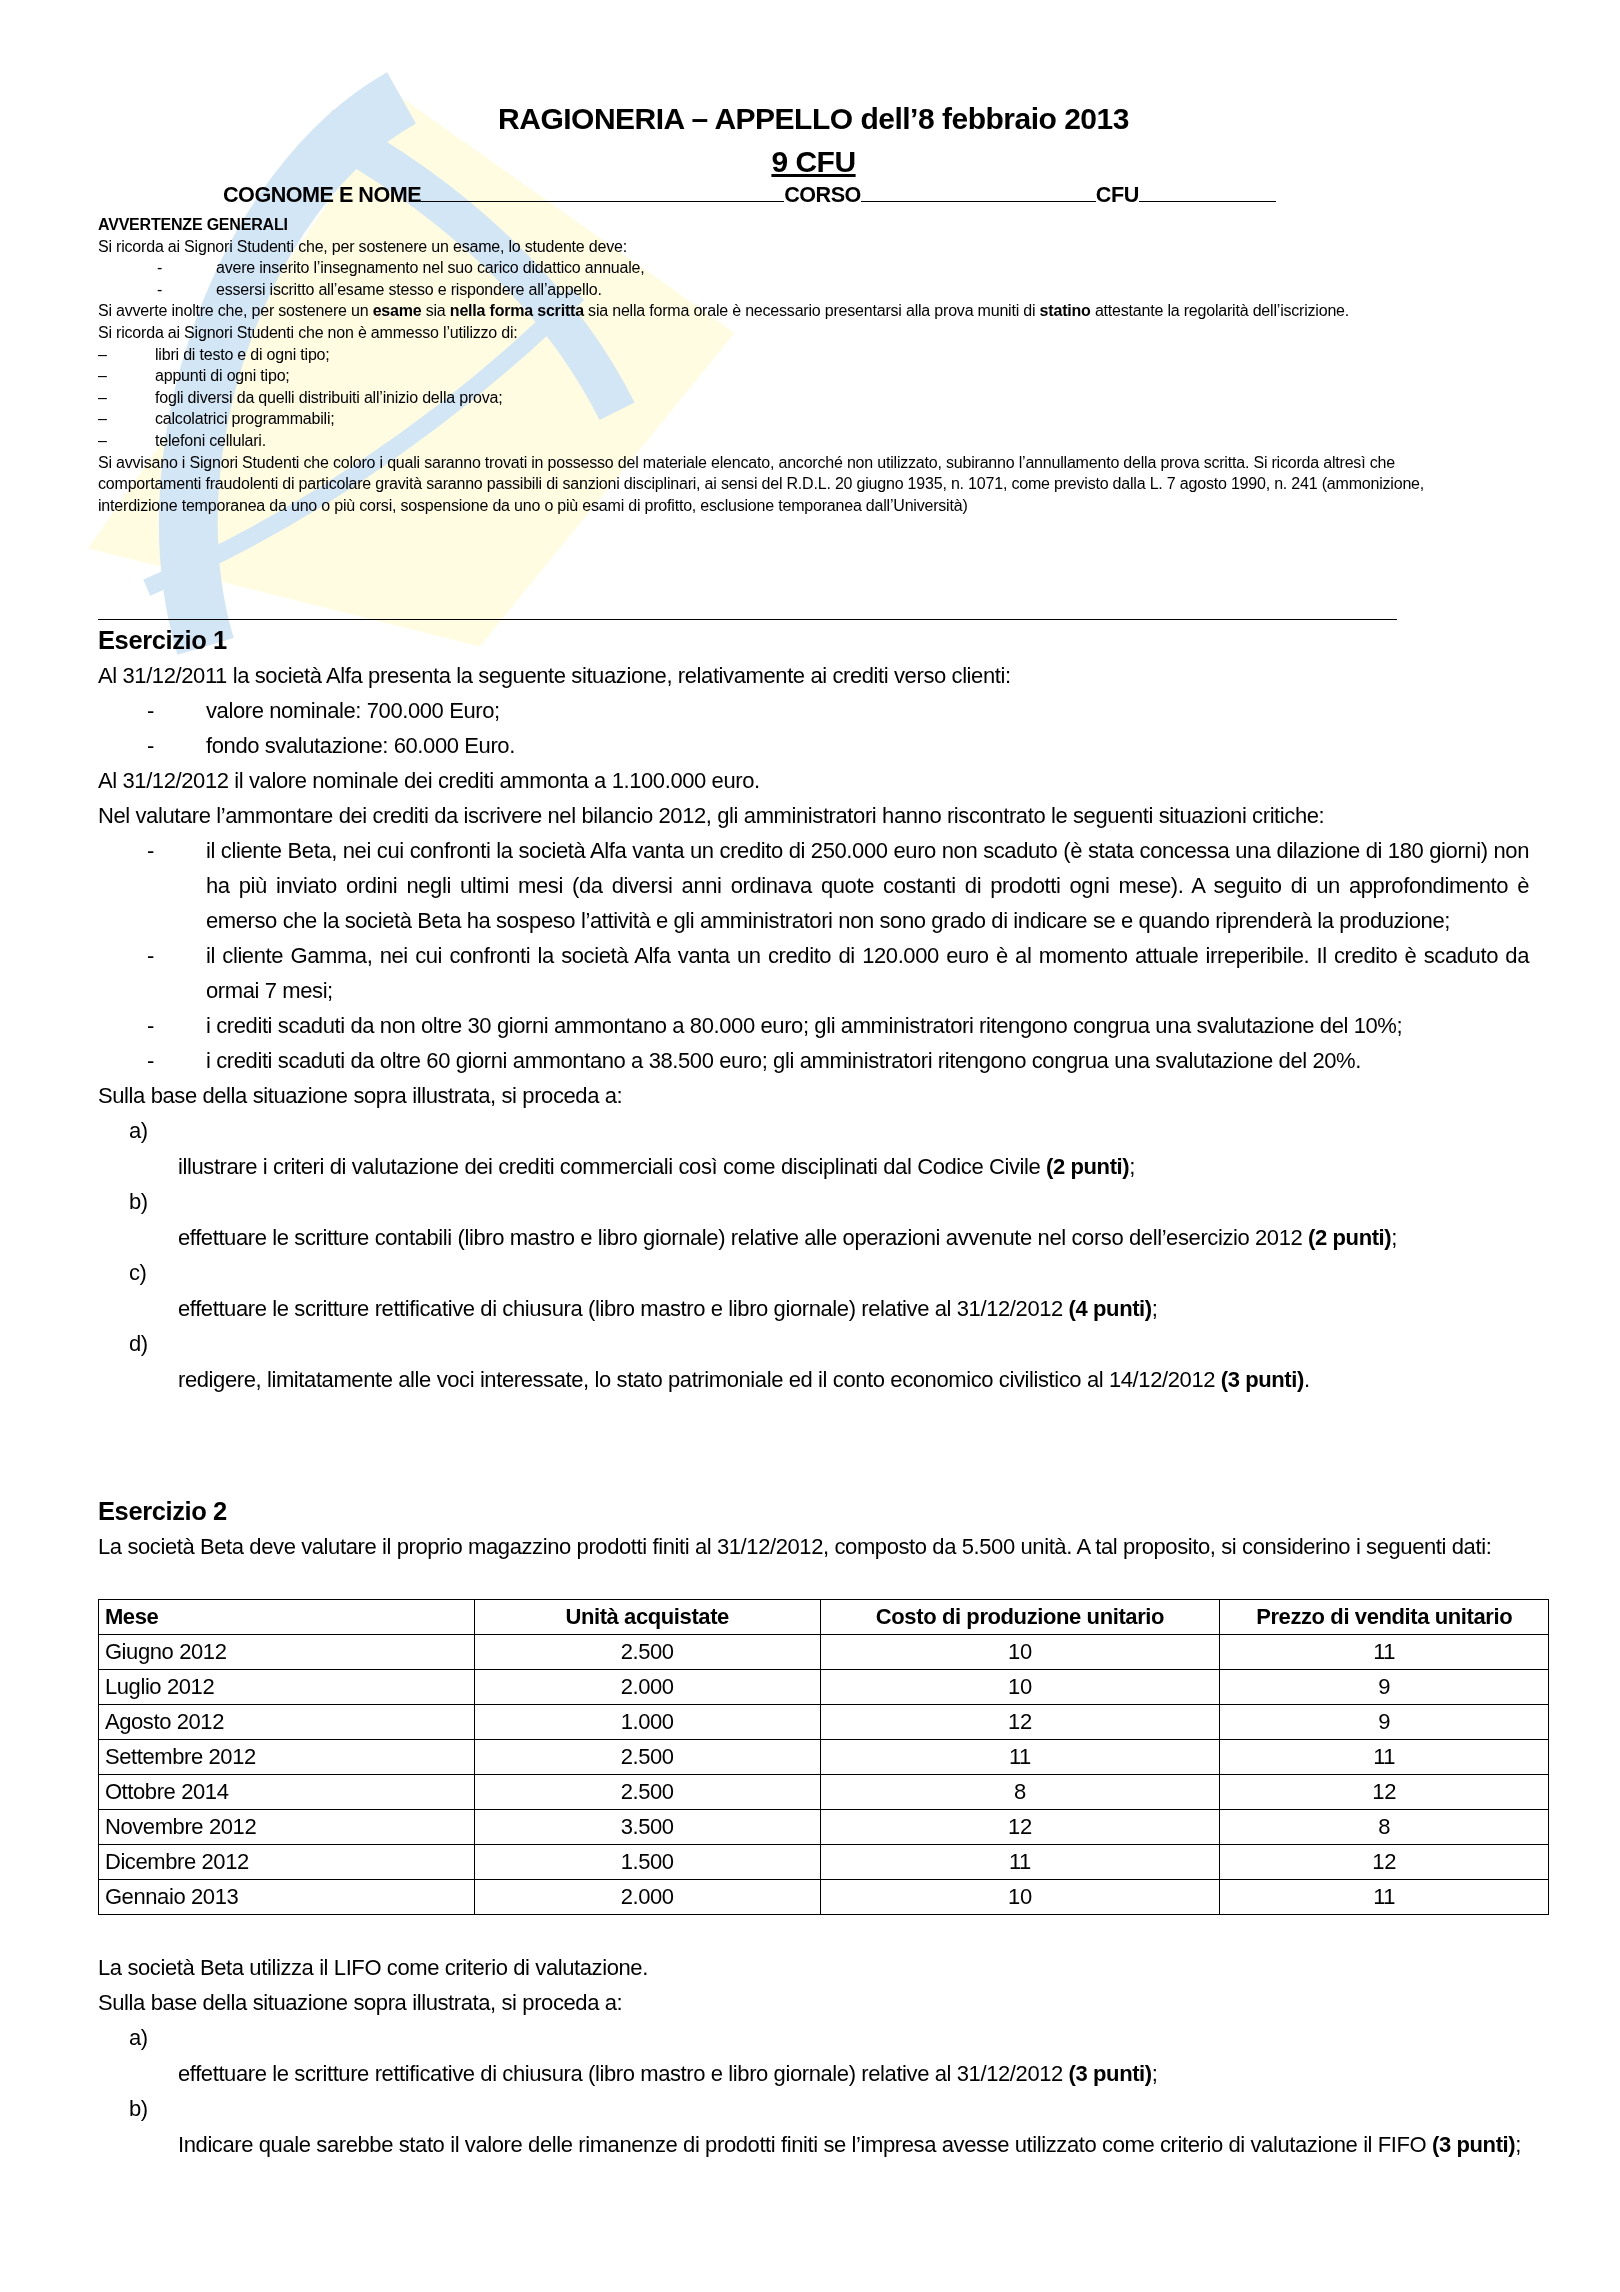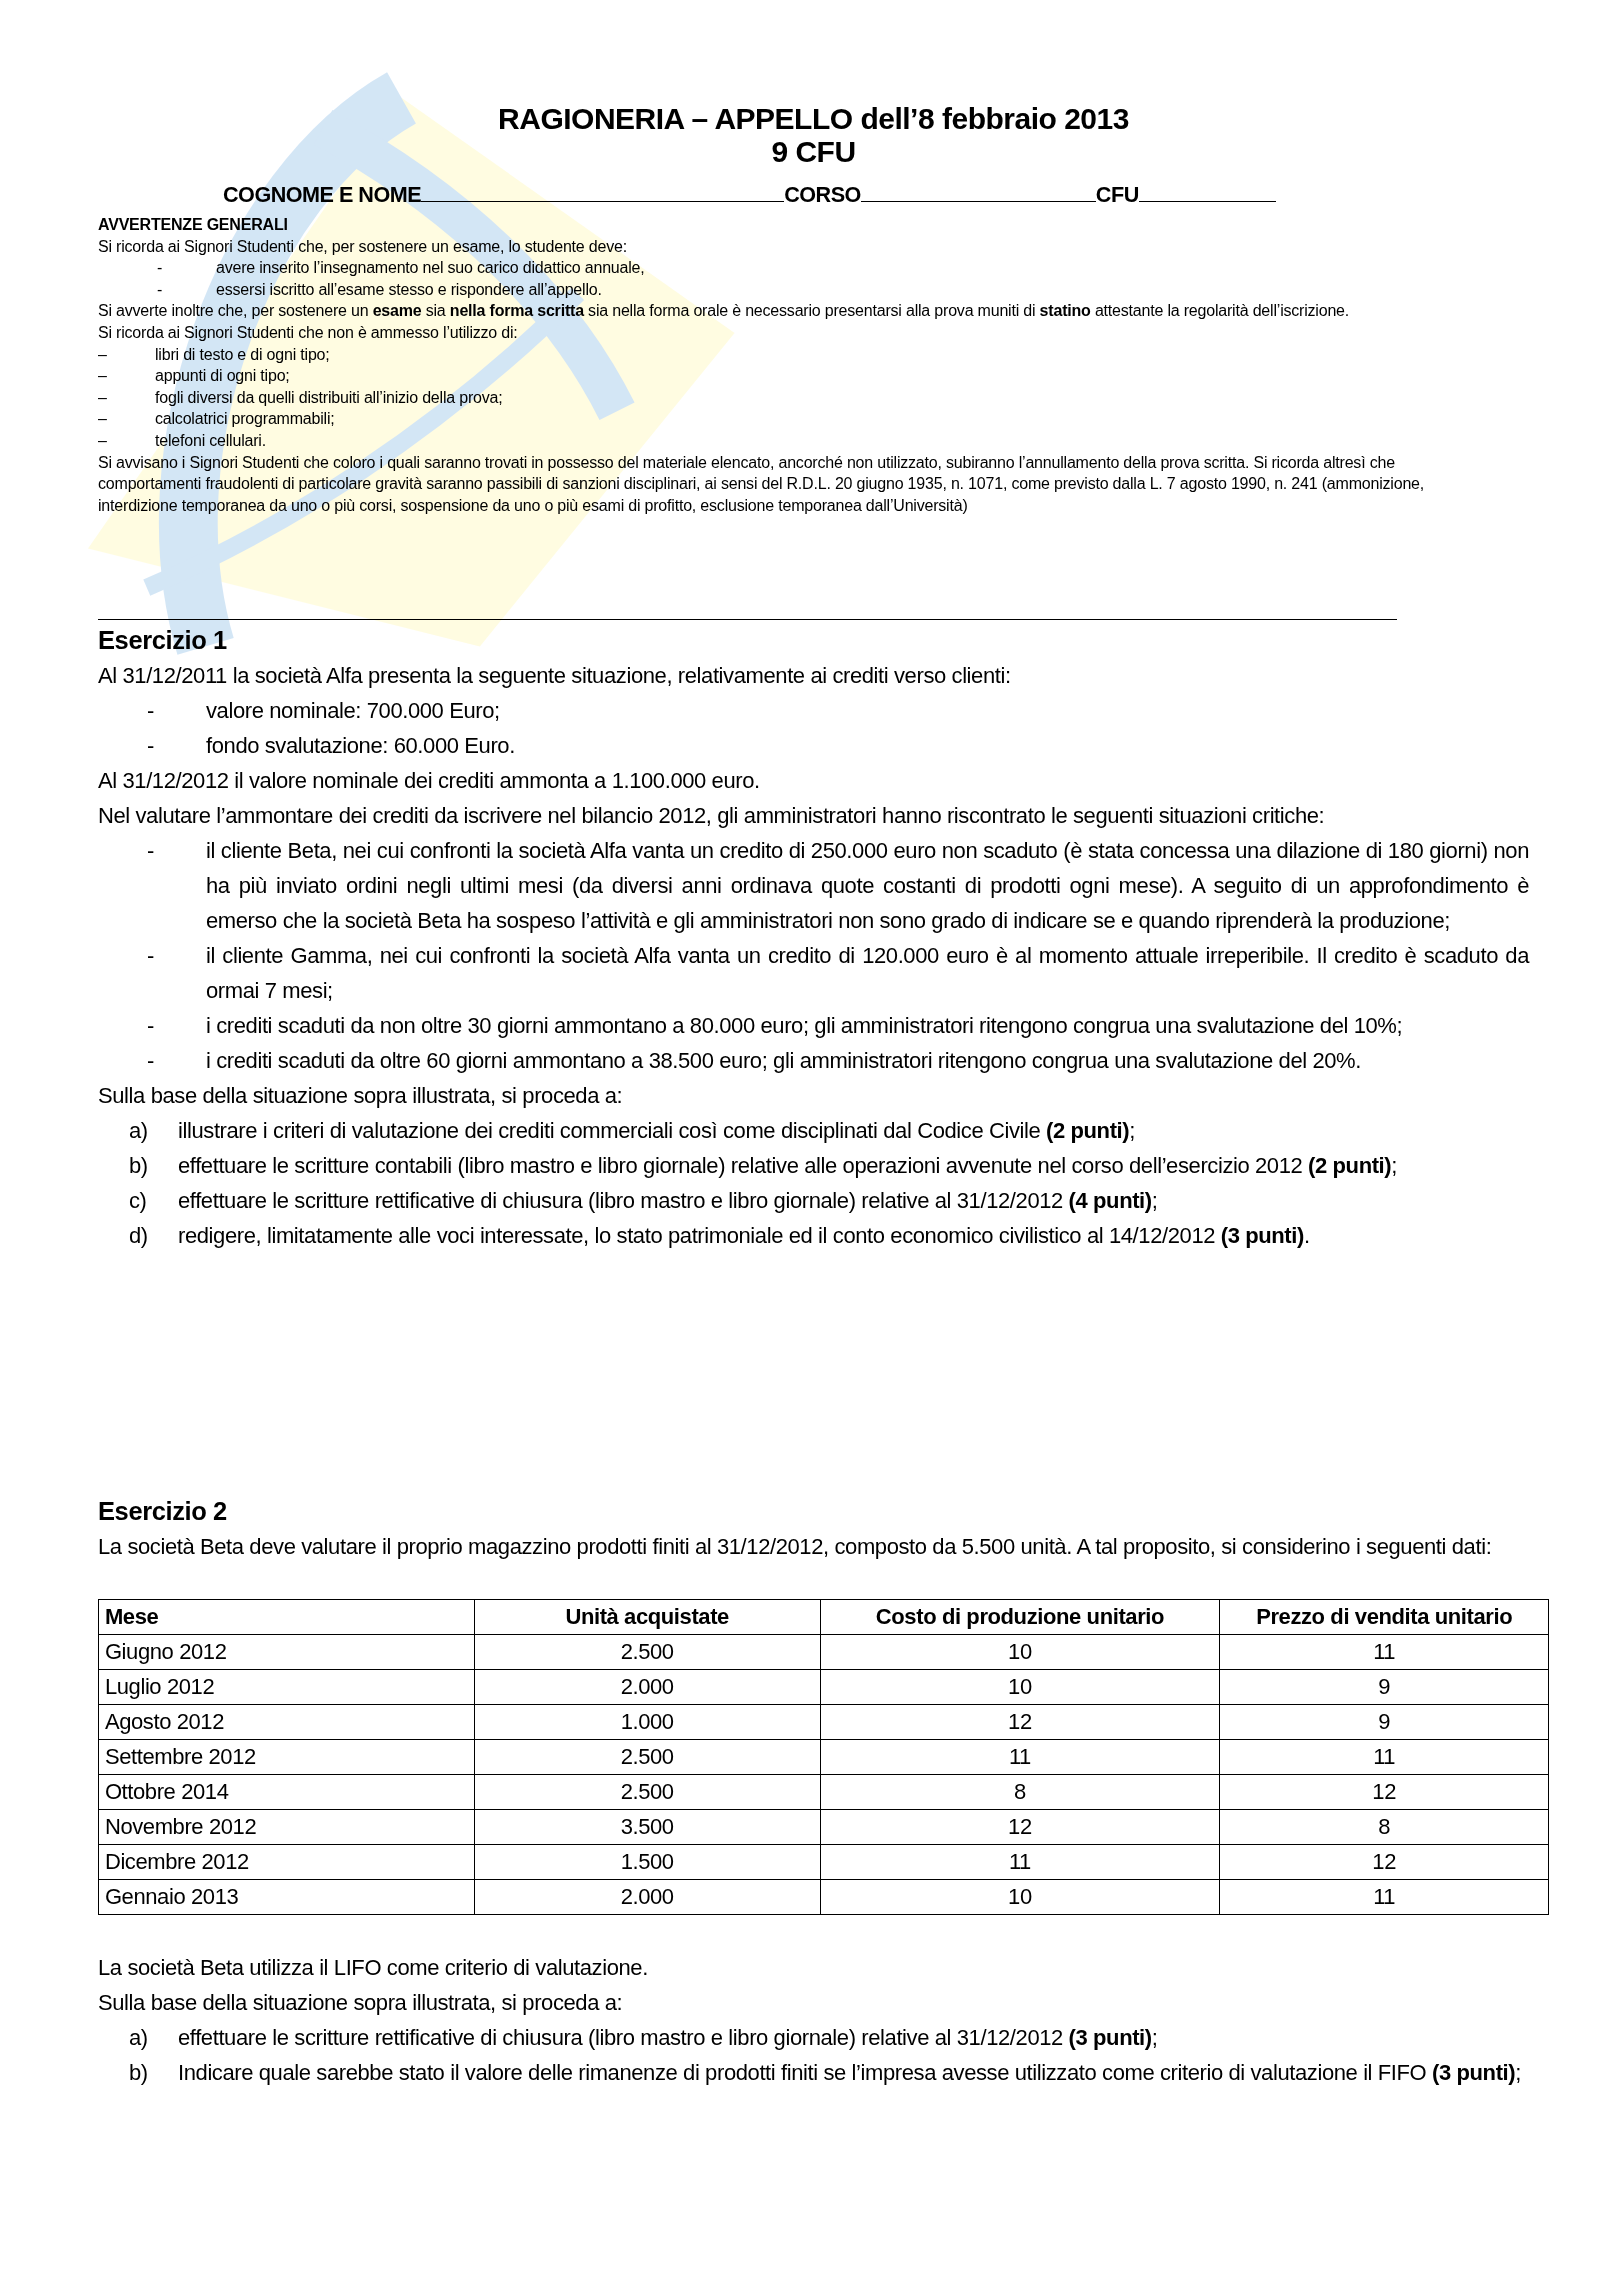--- a/index.html
+++ b/index.html
@@ -2,34 +2,34 @@
 <html><head>
 <meta charset="utf-8">
 <style>
   html, body { margin: 0; padding: 0; background: #ffffff; }
   body { width: 1620px; height: 2293px; position: relative; overflow: hidden;
          font-family: "Liberation Sans", sans-serif; color: #000; }
   .watermark { position: absolute; left: 29px; top: 39px; width: 745px; height: 627px; pointer-events: none; opacity: 0.22; }
   .page { position: absolute; left: 98px; top: 0; width: 1431px; }
   .title { position: absolute; left: 0; width: 1431px; text-align: center; font-weight: bold; font-size: 30px; letter-spacing: -0.5px; }
   .t1 { top: 102px; }
-  .t2 { top: 135px; }
+  .t2 { top: 145px; text-decoration: underline; }
   .namerow { position: absolute; top: 182px; left: 125px; font-weight: bold; font-size: 21.6px; letter-spacing: -0.5px; white-space: nowrap; }
   .blank { display: inline-block; border-bottom: 1.5px solid #000; height: 17.6px; vertical-align: baseline; }
   .small { position: absolute; left: 0; width: 1372px; font-size: 16px; line-height: 21.6px; letter-spacing: -0.2px; }
   .small .b { font-weight: bold; }
   .sep { position: absolute; left: 0; top: 619px; width: 1299px; border-top: 1.5px solid #000; }
   .main { position: absolute; left: 0; width: 1431px; font-size: 22px; line-height: 35px; letter-spacing: -0.4px; }
   .h { font-weight: bold; font-size: 25.5px; }
   .bul { display: flex; }
   .bul .m { width: 59px; flex: none; padding-left: 49px; }
   .bul .tx { flex: 1; text-align: justify; }
   .alpha { display: flex; }
   .alpha .m { width: 49px; flex: none; padding-left: 31px; }
-  .alpha .tx { flex: 1; text-align: justify; }
+  .alpha .tx { flex: 1; text-align: justify; margin-top: 36px; }
   .j { text-align: justify; }
   b { font-weight: bold; }
   table.data { position: absolute; left: 0; top: 1599px; width: 1451px; border-collapse: collapse; font-size: 22px; letter-spacing: -0.4px; }
   table.data th, table.data td { border: 1.5px solid #000; padding: 0 5.9px; height: 34px; }
   table.data th { font-weight: bold; }
   table.data th:first-child, table.data td:first-child { text-align: left; margin-top: 36px; }
   table.data td:not(:first-child), table.data th:not(:first-child) { text-align: center; }
 </style>
 </head>
 <body>

